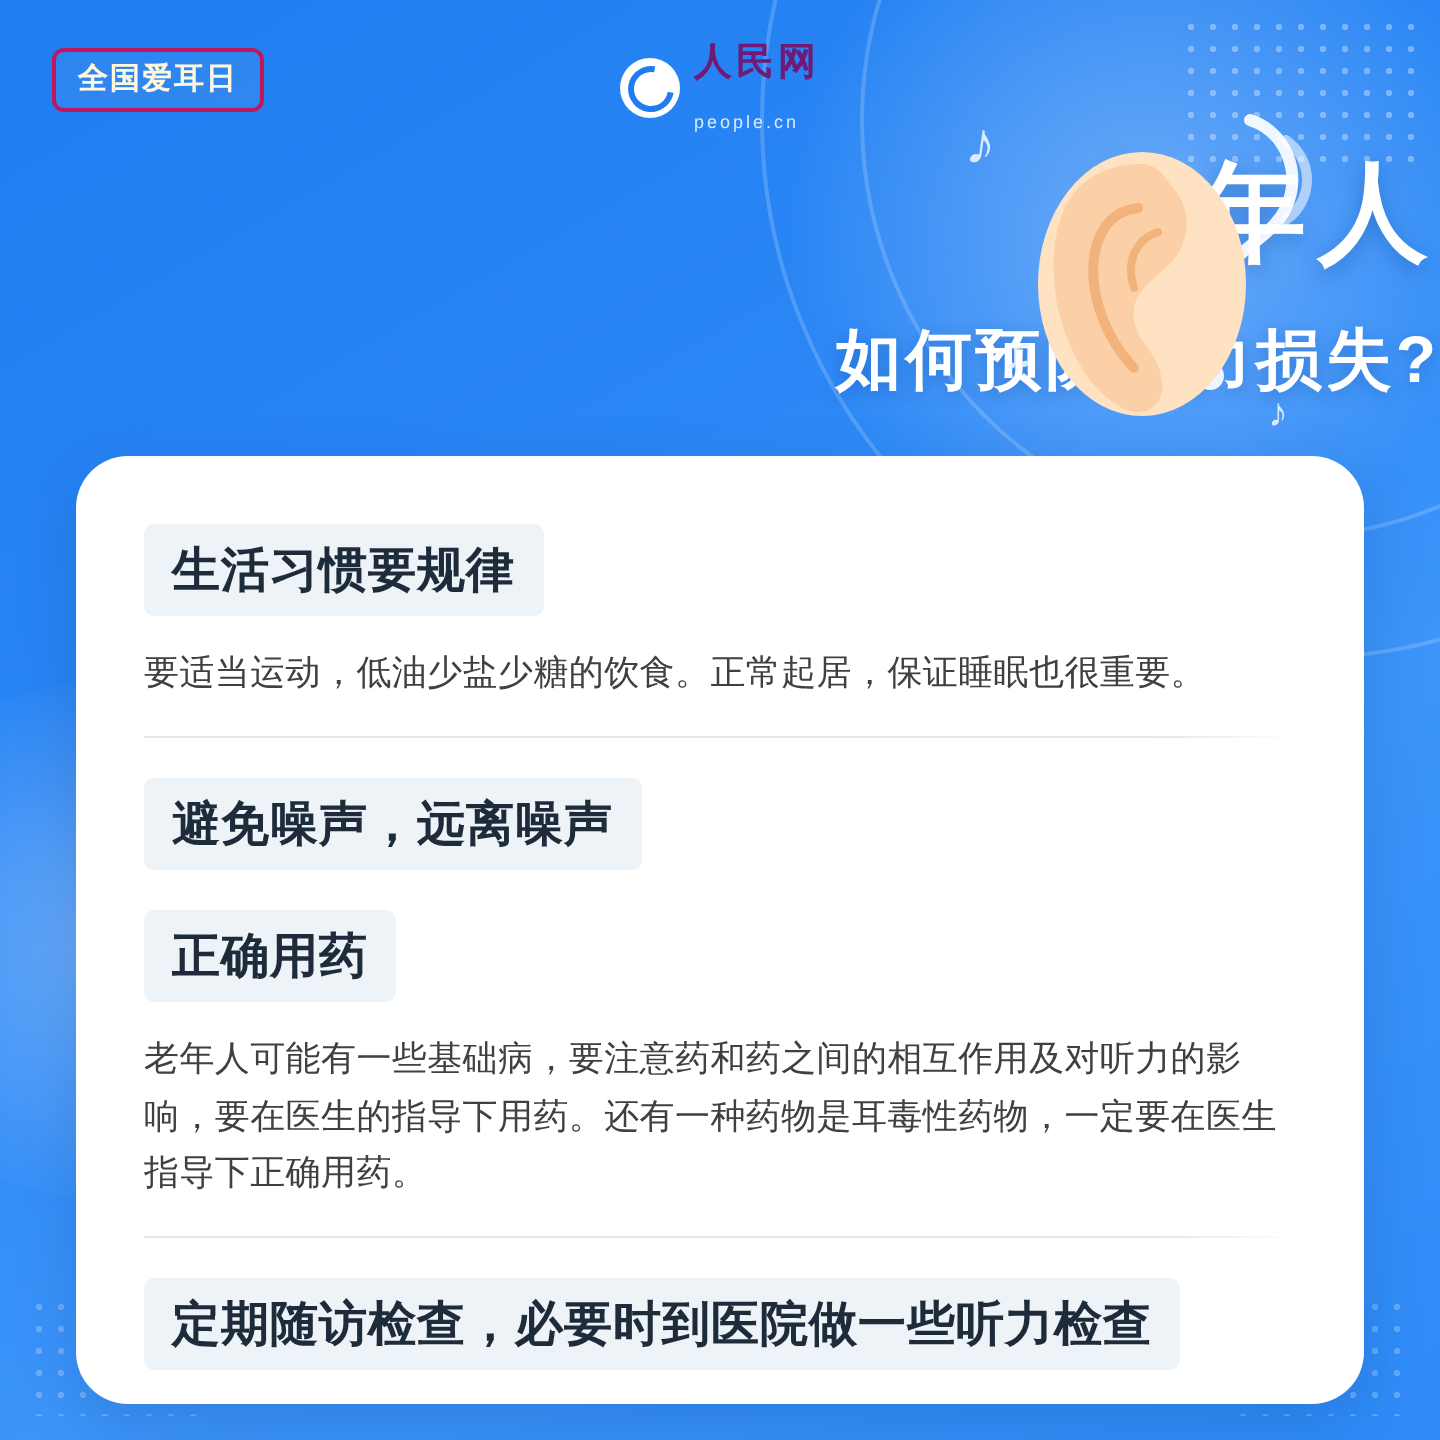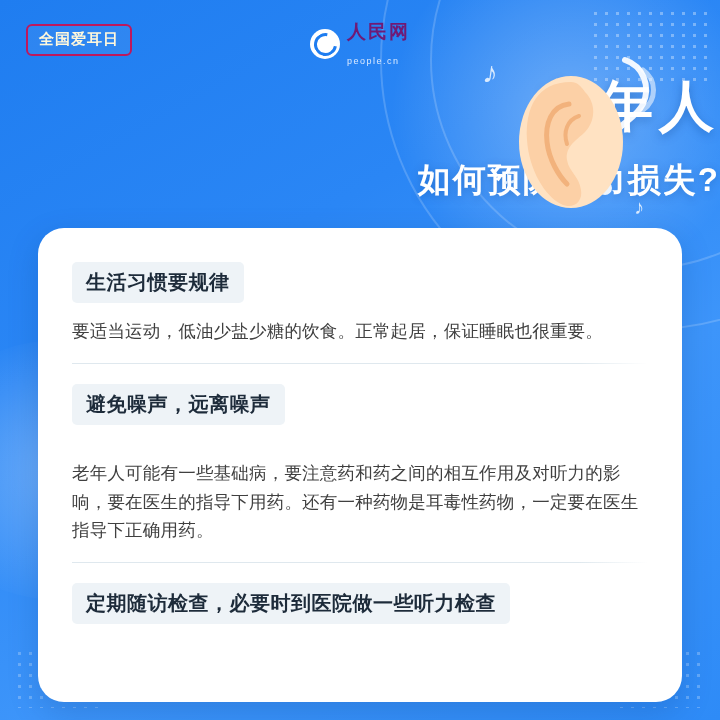--- a/index.html
+++ b/index.html
@@ -101,21 +101,21 @@
   .card-notch {
     position: absolute; top: 228px; left: 50%; transform: translateX(-50%);
     width: 88px; height: 17px;
     background: #2ecf9a;
     border-radius: 0 0 16px 16px;
   }
   .sec-head {
     display: inline-block;
     background: #eef3f7;
     color: #1d2b3a;
-    font-size: 20px; font-weight: bold;
+    font-size: 24px; font-weight: bold;
     padding: 7px 14px;
     border-radius: 5px;
     letter-spacing: .5px;
   }
   .sec-body {
     color: #404040;
     font-size: 17.5px;
     line-height: 1.62;
     margin-top: 14px;
     letter-spacing: .2px;
@@ -181,20 +181,21 @@
 
   <div class="divider"></div>
 
   <div>
     <div class="sec-head">避免噪声，远离噪声</div>
   </div>
 
   <div class="gap-sm"></div>
 
   <div>
+    <div class="sec-head">正确用药</div>
     <div class="sec-body">老年人可能有一些基础病，要注意药和药之间的相互作用及对听力的影响，要在医生的指导下用药。还有一种药物是耳毒性药物，一定要在医生指导下正确用药。</div>
   </div>
 
   <div class="divider"></div>
 
   <div>
     <div class="sec-head">定期随访检查，必要时到医院做一些听力检查</div>
   </div>
 
 </div>

